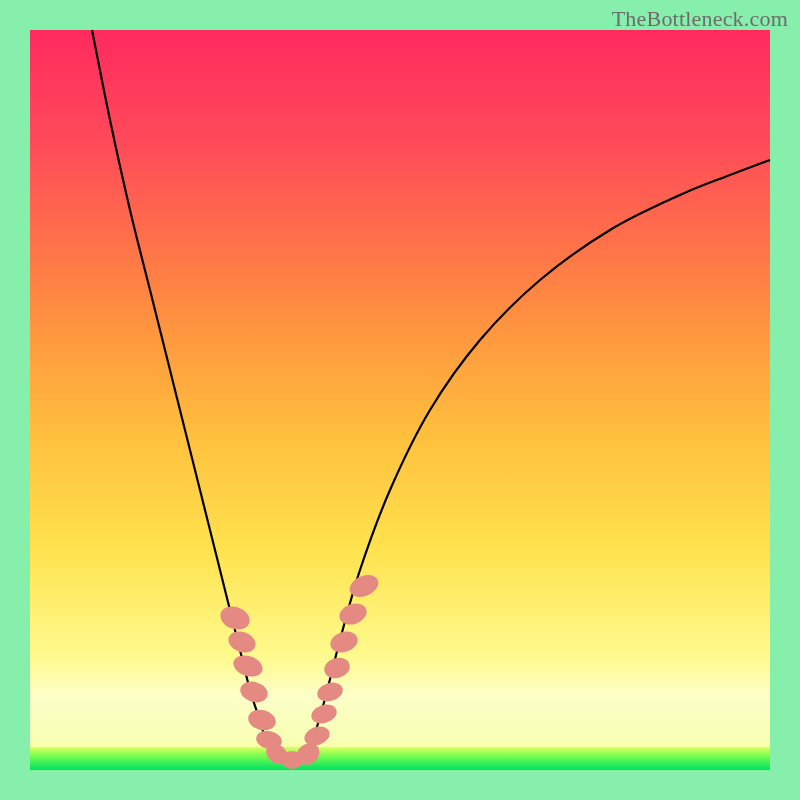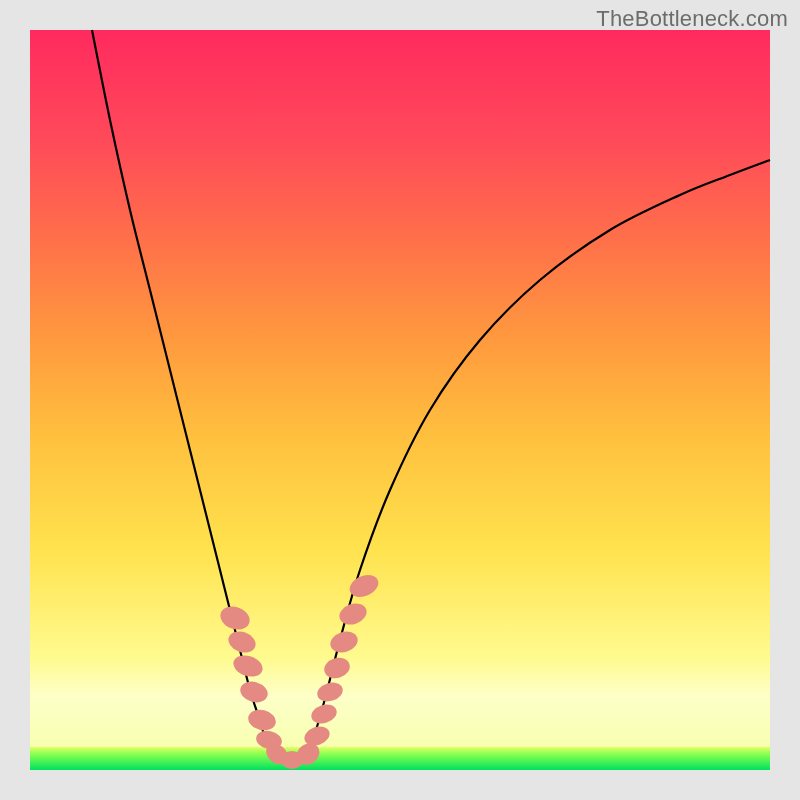--- a/index.html
+++ b/index.html
@@ -10,21 +10,22 @@
     background: #000;
     font-family: Arial, Helvetica, sans-serif;
     overflow: hidden;
   }
   .frame {
     position: absolute;
     left: 0;
     top: 0;
     width: 800px;
     height: 800px;
-    background: #e5e5e5;
+    background: #86efac;
+    font-family: Liberation Serif, serif;
   }
   .plot {
     position: absolute;
     left: 30px;
     top: 30px;
     width: 740px;
     height: 740px;
     
     background: linear-gradient(
       to top,

